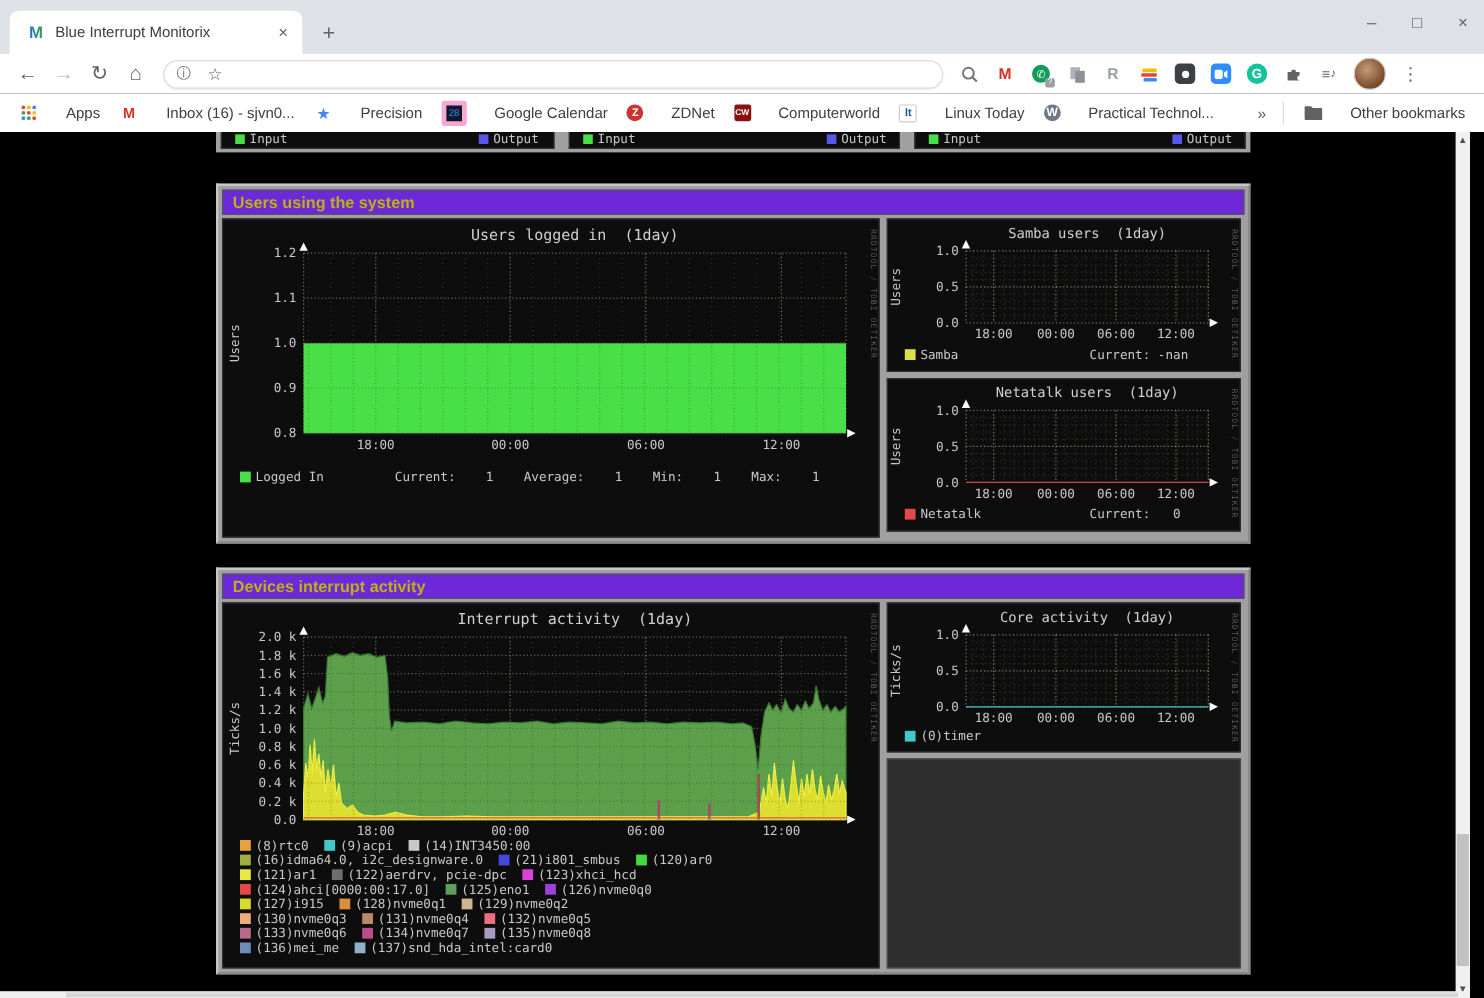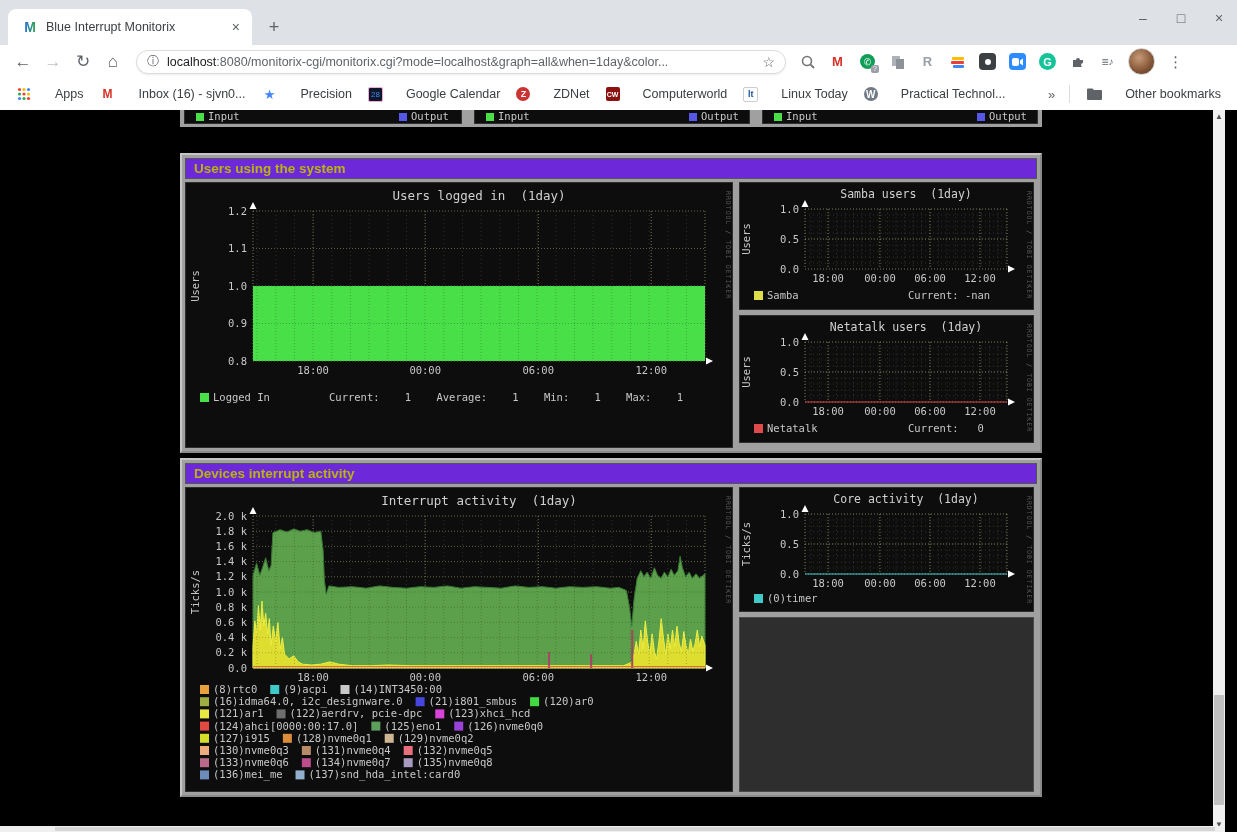--- a/index.html
+++ b/index.html
@@ -79,21 +79,20 @@
   </div>
 </div>
 
 <div id="toolbar">
   <span class="navicon" style="margin-left:8px">←</span>
   <span class="navicon disabled">→</span>
   <span class="navicon">↻</span>
   <span class="navicon">⌂</span>
   <div id="omnibox">
     <span class="info">ⓘ</span>
-    <span class="url"><span class="host">localhost</span><span class="rest">:8080/monitorix-cgi/monitorix.cgi?mode=localhost&amp;graph=all&amp;when=1day&amp;color...</span></span>
     <span class="star">☆</span>
   </div>
   <div id="extrow">
     <span class="ext">
       <svg width="16" height="16" viewBox="0 0 16 16">
           <circle cx="7" cy="7" r="4.5" fill="none" stroke="#757575" stroke-width="1.6"></circle>
           <line x1="10.5" y1="10.5" x2="14" y2="14" stroke="#757575" stroke-width="1.8"></line>
         </svg>
     </span>
     <span class="ext" style="color:#d93025;font-weight:bold;font-size:13px;">M</span>
@@ -168,21 +167,21 @@
   </div>
   <div class="bm">
     <span class="ic" style="color:#d93025;font-weight:bold;font-size:12px;">M</span>
     <span>Inbox (16) - sjvn0...</span>
   </div>
   <div class="bm">
     <span class="ic" style="color:#4285f4;font-size:13px;">★</span>
     <span>Precision</span>
   </div>
   <div class="bm">
-    <span class="ic" style="background:#0f172a;border:1px solid #f9a8d4;color:#4285f4;font-size:8px;font-weight:normal;width:13px;height:13px;border-radius:2px;">28</span>
+    <span class="ic" style="background:#0f172a;border:4px solid #f9a8d4;color:#4285f4;font-size:8px;font-weight:normal;width:13px;height:13px;border-radius:2px;">28</span>
     <span>Google Calendar</span>
   </div>
   <div class="bm">
     <span class="ic" style="background:#c33;color:#fff;font-size:9px;font-weight:bold;width:14px;height:14px;border-radius:50%;">Z</span>
     <span>ZDNet</span>
   </div>
   <div class="bm">
     <span class="ic" style="background:#8b1010;color:#fff;font-size:7px;font-weight:bold;width:14px;height:14px;border-radius:2px;">CW</span>
     <span>Computerworld</span>
   </div>
@@ -430,21 +429,21 @@
               <text x="0" y="0" fill="#5a5a5a" font-family="&quot;DejaVu Sans Mono&quot;,monospace" font-size="6.5" letter-spacing="1" transform="translate(287,8) rotate(90)">RRDTOOL&nbsp;/&nbsp;TOBI&nbsp;OETIKER</text>
               <rect x="14" y="108" width="9" height="9" fill="#e04a4a"></rect>
               <text x="27" y="116" fill="#c8c8c8" font-family="&quot;DejaVu Sans Mono&quot;,monospace" font-size="10.5">Netatalk</text>
               <text x="168" y="116" fill="#c8c8c8" font-family="&quot;DejaVu Sans Mono&quot;,monospace" font-size="10.5">Current:&nbsp;&nbsp;&nbsp;0</text>
             </svg>
         </div>
       </div>
     </div>
   </div>
 
-  <div class="section" style="top:348px;">
+  <div class="section" style="top:363px;">
     <div class="sec-title">Devices interrupt activity</div>
     <div class="sec-row">
       <div class="panel" style="width:546px;height:303px;">
         <svg id="chart-interrupt" width="546" height="303" viewBox="0 0 546 303">
             <line x1="71.1132" y1="28" x2="71.1132" y2="180" stroke="rgba(205,205,150,0.2)" stroke-dasharray="1,3"></line>
             <line x1="89.7808" y1="28" x2="89.7808" y2="180" stroke="rgba(205,205,150,0.2)" stroke-dasharray="1,3"></line>
             <line x1="108.44839999999999" y1="28" x2="108.44839999999999" y2="180" stroke="rgba(205,205,150,0.2)" stroke-dasharray="1,3"></line>
             <line x1="127.116" y1="28" x2="127.116" y2="180" stroke="rgba(205,205,150,0.2)" stroke-dasharray="1,3"></line>
             <line x1="145.7836" y1="28" x2="145.7836" y2="180" stroke="rgba(205,205,150,0.2)" stroke-dasharray="1,3"></line>
             <line x1="164.4512" y1="28" x2="164.4512" y2="180" stroke="rgba(205,205,150,0.2)" stroke-dasharray="1,3"></line>

